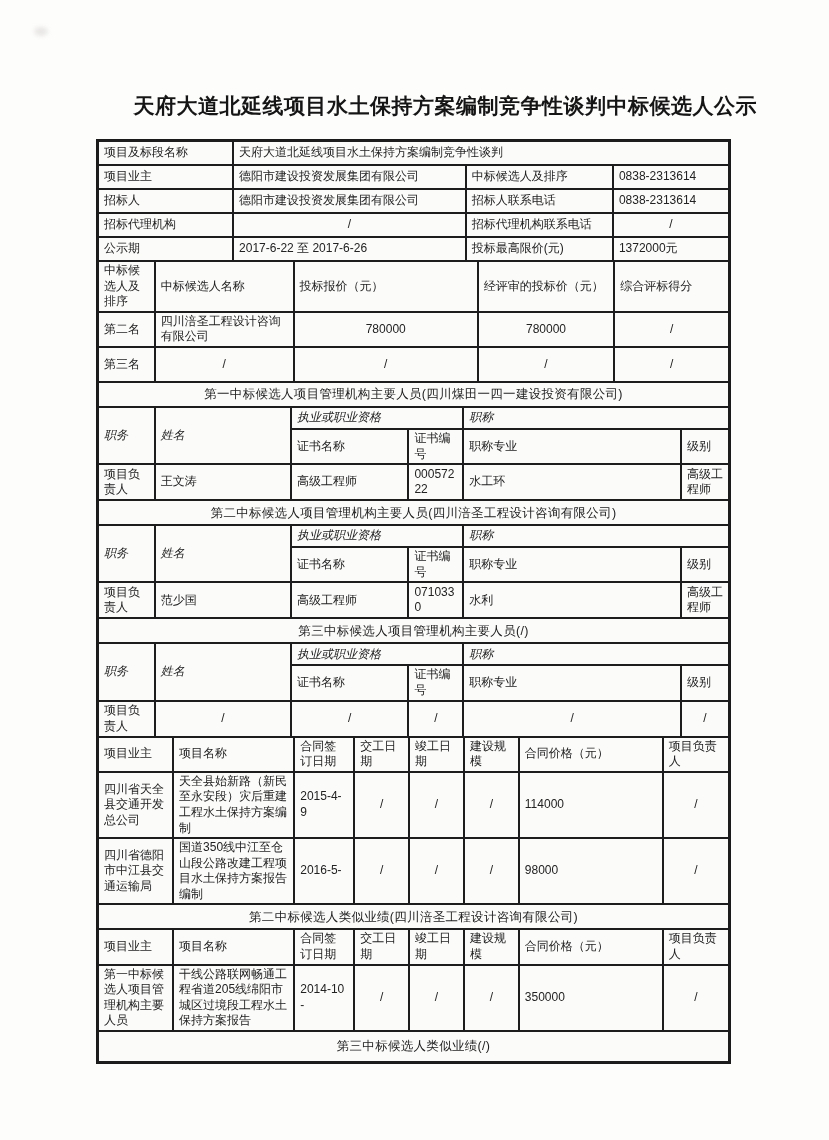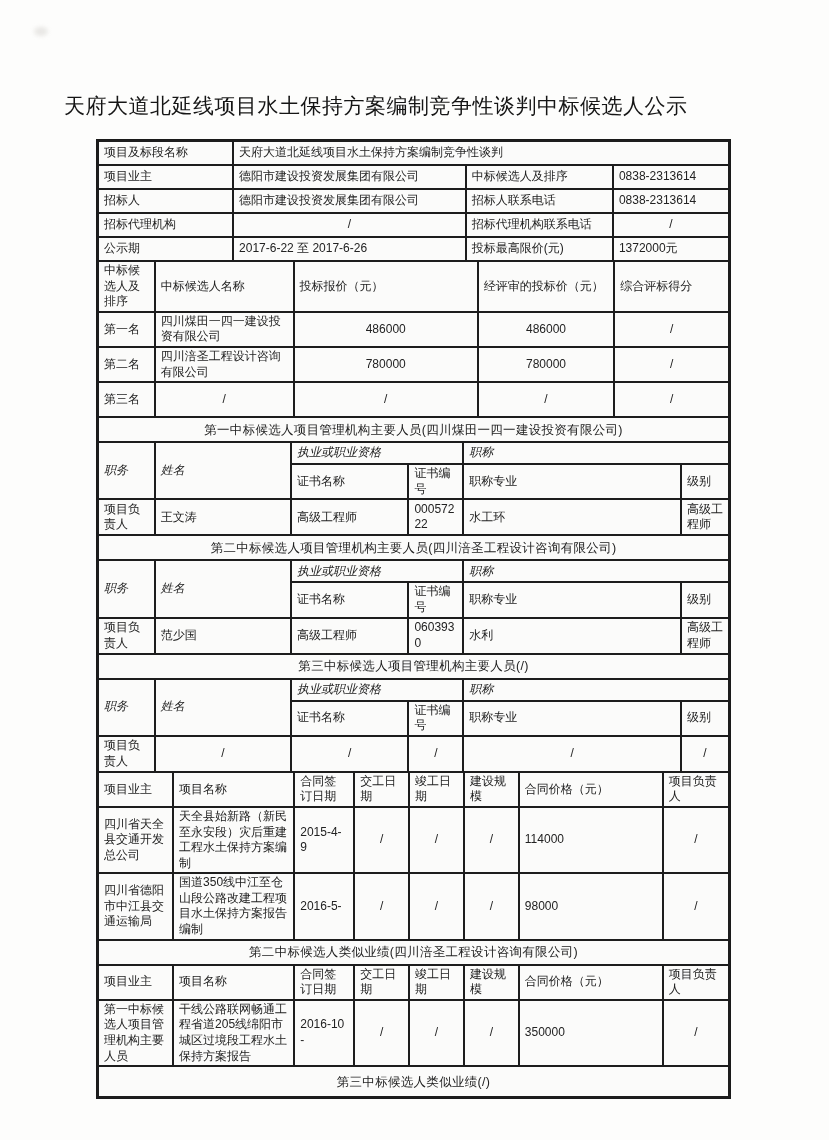--- a/index.html
+++ b/index.html
@@ -7,22 +7,22 @@
     width:829px;height:1140px;position:relative;overflow:hidden;
     background:#fdfdfc;
     font-family:"Liberation Sans","DejaVu Sans",sans-serif;
     color:#1f1f1f;
   }
   .smudge{
     position:absolute;left:34px;top:27px;width:14px;height:9px;border-radius:50%;
     background:#d8d6d2;filter:blur(2px);opacity:.55;
   }
   .doc-title{
-    position:absolute;left:64px;top:92px;width:709px;
-    text-align:left;font-size:21px;font-weight:normal;letter-spacing:.5px;
+    position:absolute;left:48px;top:92px;width:709px;
+    text-align:right;font-size:21px;font-weight:bold;letter-spacing:.5px;
     color:#151515;
   }
   .sheet{
     position:absolute;left:96px;top:139px;width:633px;
     border:1px solid #1a1a1a;background:#fcfcfb;
   }
   table{border-collapse:collapse;width:100%;table-layout:fixed;}
   table + table{margin-top:-2px;}
   td{
     border:2px solid #1d1d1d;
@@ -101,27 +101,20 @@
       </colgroup>
     <tbody>
         <tr class="h36">
       <td>中标候选人及排序</td>
       <td>中标候选人名称</td>
       <td>投标报价（元）</td>
       <td>经评审的投标价（元）</td>
       <td>综合评标得分</td>
     </tr>
     <tr class="h33">
-      <td>第一名</td>
-      <td>四川煤田一四一建设投资有限公司</td>
-      <td class="c">486000</td>
-      <td class="c">486000</td>
-      <td class="c">/</td>
-    </tr>
-    <tr class="h33">
       <td>第二名</td>
       <td>四川涪圣工程设计咨询有限公司</td>
       <td class="c">780000</td>
       <td class="c">780000</td>
       <td class="c">/</td>
     </tr>
     <tr class="h33">
       <td>第三名</td>
       <td class="c">/</td>
       <td class="c">/</td>
@@ -189,21 +182,21 @@
     <tr class="h18">
       <td>证书名称</td>
       <td>证书编号</td>
       <td>职称专业</td>
       <td>级别</td>
     </tr>
     <tr class="h34">
       <td>项目负责人</td>
       <td>范少国</td>
       <td>高级工程师</td>
-      <td>0603930</td>
+      <td>0710330</td>
       <td>水利</td>
       <td>高级工程师</td>
     </tr>
   </tbody>
     </table>
 
   <table>
     <colgroup>
         <col style="width:9%">
         <col style="width:21.6%">
@@ -305,21 +298,21 @@
       <td>合同签订日期</td>
       <td>交工日期</td>
       <td>竣工日期</td>
       <td>建设规模</td>
       <td>合同价格（元）</td>
       <td>项目负责人</td>
     </tr>
     <tr class="h55">
       <td>第一中标候选人项目管理机构主要人员</td>
       <td>干线公路联网畅通工程省道205线绵阳市城区过境段工程水土保持方案报告</td>
-      <td>2016-10-</td>
+      <td>2014-10-</td>
       <td class="c">/</td>
       <td class="c">/</td>
       <td class="c">/</td>
       <td>350000</td>
       <td class="c">/</td>
     </tr>
   </tbody>
     </table>
 
   <table>

